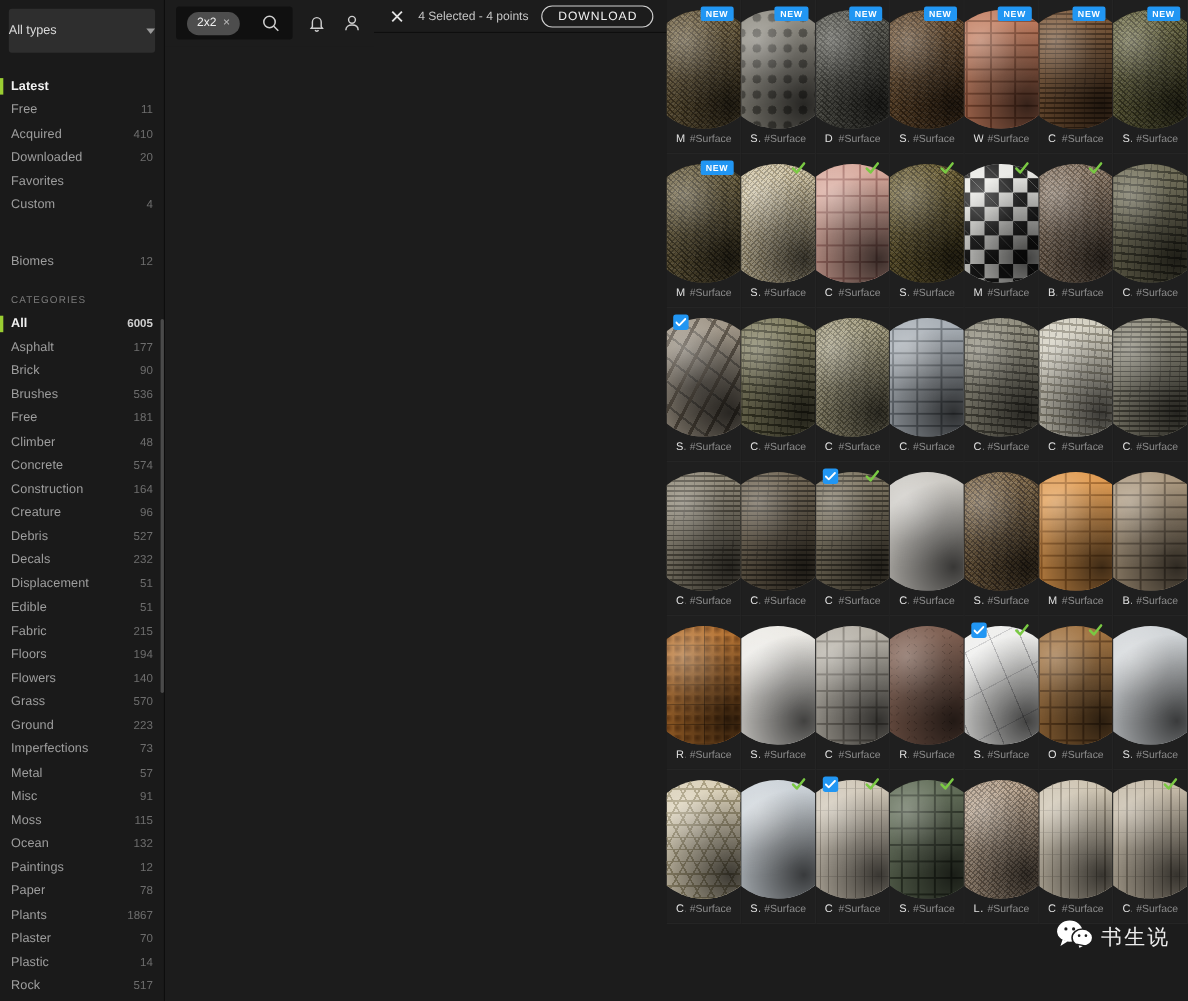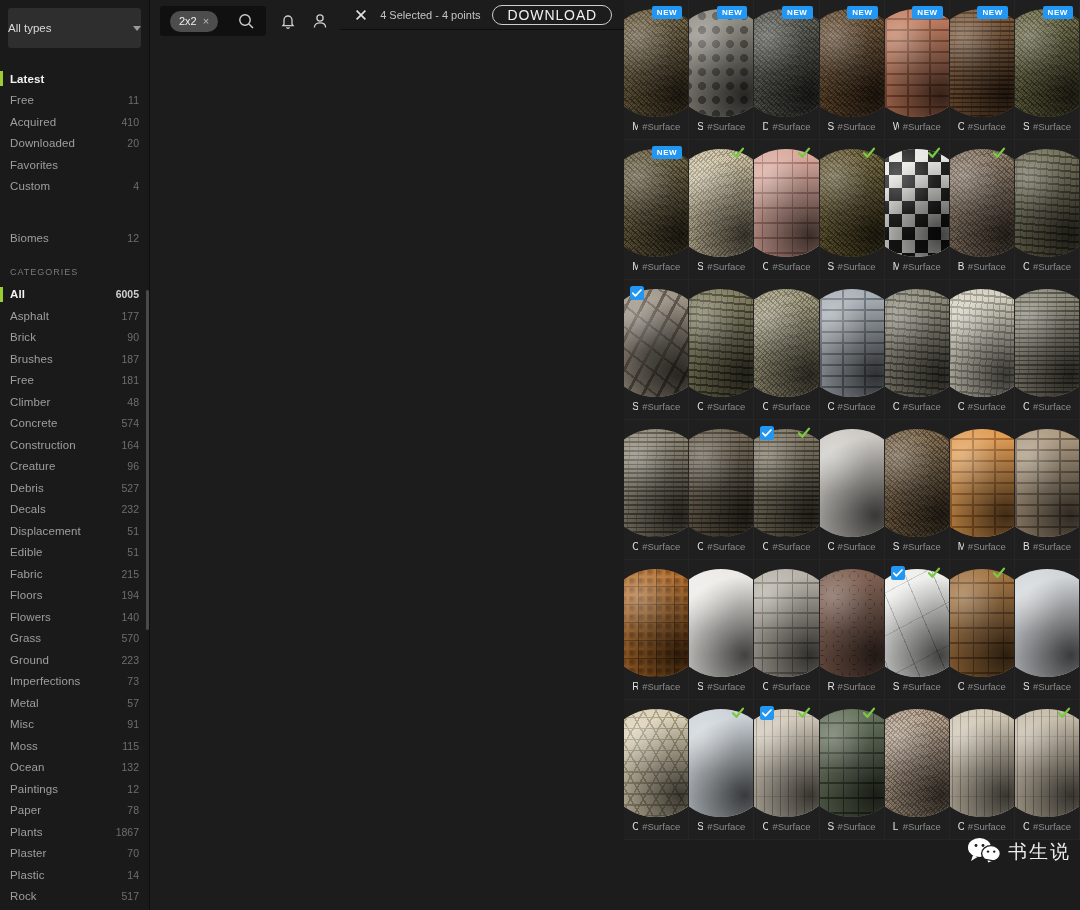--- a/index.html
+++ b/index.html
@@ -89,21 +89,21 @@
   .selbar {
     height: 30px; display: flex; align-items: center;
     padding: 0 12px 0 14px; gap: 12px;
     border-bottom: 1px solid #0e0e0e;
   }
   .selbar .seltext { font-size: 11px; color: #c4c4c4; flex: 1; }
   .dlbtn {
     border: 1px solid #cfcfcf; border-radius: 13px;
     height: 20px; padding: 0 14px;
     display: flex; align-items: center;
-    font-size: 14px; letter-spacing: .9px; color: #f0f0f0;
+    font-size: 11px; letter-spacing: .9px; color: #f0f0f0;
     cursor: pointer; background: transparent;
   }
 
   
   #gridwrap { flex: 1; position: relative; overflow: hidden; }
   #grid { display: grid; grid-template-columns: repeat(7, 1fr); }
   .card {
     height: 140px; position: relative;
     border-right: 1px solid #252525;
     border-bottom: 1px solid #252525;
@@ -146,21 +146,21 @@
     width: 14px; height: 14px;
   }
   .cbox {
     position: absolute; left: 6px; top: 6px;
     width: 14px; height: 14px; background: #2196f3; border-radius: 2.5px;
   }
   .cbox svg { position: absolute; left: 2px; top: 3px; }
 
   
   #wm {
-    position: absolute; right: 9px; bottom: 42px;
+    position: absolute; right: 16px; bottom: 42px;
     display: flex; align-items: center; gap: 7px;
     pointer-events: none;
   }
   #wm .wmtext { color: #fff; font-size: 19px; opacity: .92; letter-spacing: 2px; }
 </style>
 </head>
 <body>
 
 <div id="app">
 
@@ -213,21 +213,21 @@
         <div class="nav-row">
           <span class="nm">Asphalt</span>
           <span class="ct">177</span>
         </div>
         <div class="nav-row">
           <span class="nm">Brick</span>
           <span class="ct">90</span>
         </div>
         <div class="nav-row">
           <span class="nm">Brushes</span>
-          <span class="ct">187</span>
+          <span class="ct">536</span>
         </div>
         <div class="nav-row">
           <span class="nm">Free</span>
           <span class="ct">181</span>
         </div>
         <div class="nav-row">
           <span class="nm">Climber</span>
           <span class="ct">48</span>
         </div>
         <div class="nav-row">

